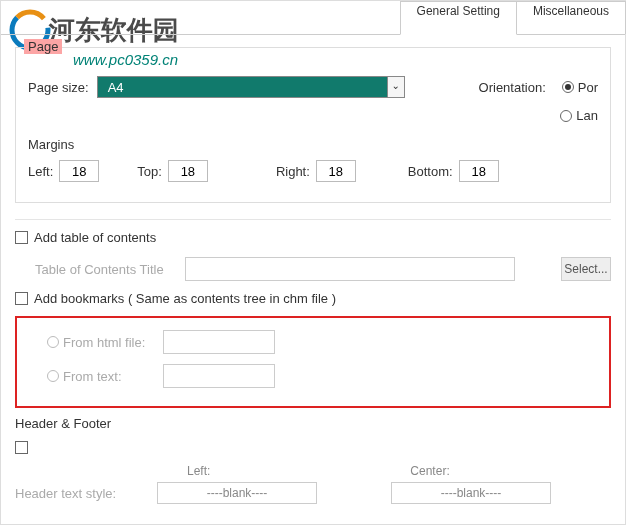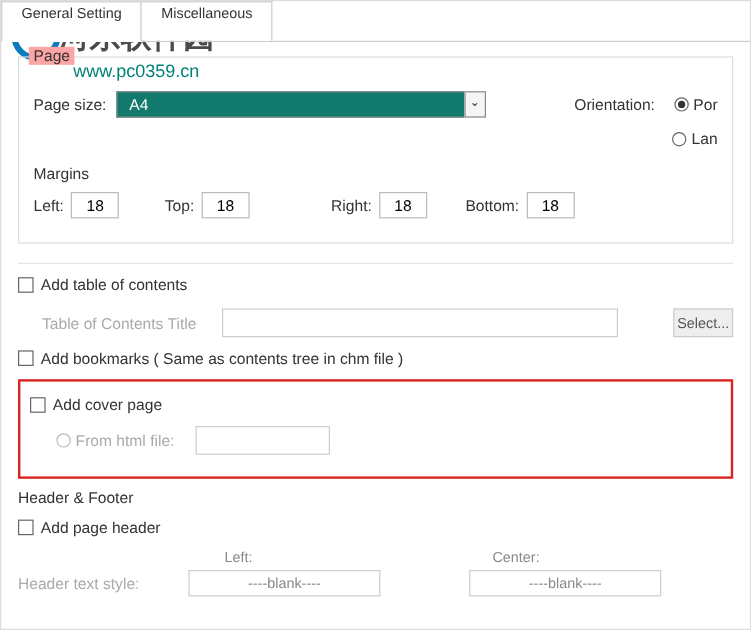--- a/index.html
+++ b/index.html
@@ -1,22 +1,22 @@
 <!DOCTYPE html>
 <html><head>
 <meta charset="utf-8">
 <style>
 * { box-sizing: border-box; margin: 0; padding: 0; }
 body { font-family: "Segoe UI", Tahoma, sans-serif; font-size: 13px; color: #333; background: #fff; width: 626px; height: 525px; overflow: hidden; position: relative; }
 .container { padding: 0; border: 1px solid #ddd; width: 626px; height: 525px; position: relative; }
 .watermark { position: absolute; top: 8px; left: 8px; z-index: 1; }
 .watermark .logo { width: 42px; height: 42px; display: inline-block; vertical-align: middle; }
 .watermark .cn-text { font-size: 26px; font-weight: bold; color: #4a4a4a; vertical-align: middle; margin-left: -6px; }
-.watermark .url { position: absolute; top: 42px; left: 52px; color: #008276; font-size: 15px; font-weight: 500; }
-.tabs { display: flex; border-bottom: 1px solid #ccc; height: 34px; position: relative; z-index: 2; }
+.watermark .url { position: absolute; top: 42px; left: 64px; color: #008276; font-size: 15px; font-weight: 500; font-style: italic; }
+.tabs { display: flex; border-bottom: 1px solid #ccc; height: 34px; position: relative; z-index: 2; justify-content: flex-end; }
 .tab { padding: 2px 16px; font-size: 12px; border: 1px solid #ccc; border-bottom: none; background: #fff; margin-right: -1px; cursor: pointer; }
 .tab.active { background: #fff; border-bottom: 1px solid #fff; margin-bottom: -1px; }
 .content { padding: 8px 14px; position: relative; z-index: 2; }
 .groupbox { border: 1px solid #ddd; margin-top: 4px; position: relative; padding: 18px 12px 12px; }
 .groupbox-title { position: absolute; top: -9px; left: 8px; background: #fca5a5; padding: 0 4px; font-size: 13px; color: #333; }
 .row { display: flex; align-items: center; margin: 10px 0; }
 .label { font-size: 13px; margin-right: 8px; }
 .dropdown { display: flex; align-items: center; height: 22px; }
 .dropdown-value { background: #117a6c; color: #fff; padding: 0 10px; height: 22px; line-height: 22px; width: 290px; border: 1px solid #888; border-right: none; font-size: 13px; }
 .dropdown-btn { width: 18px; height: 22px; border: 1px solid #888; background: #f5f5f5; text-align: center; line-height: 18px; font-size: 10px; cursor: pointer; }
@@ -102,21 +102,21 @@
             <input class="num-input" value="18" style="">
           </div>
         <div class="margin-item" style="margin-left:18px;">
             <span>Top:</span>
             <input class="num-input" value="18" style="">
           </div>
         <div class="margin-item" style="margin-left:48px;">
             <span>Right:</span>
             <input class="num-input" value="18" style="">
           </div>
-        <div class="margin-item" style="margin-left:12px;">
+        <div class="margin-item" style="margin-left:32px;">
             <span>Bottom:</span>
             <input class="num-input" value="18" style="">
           </div>
       </div>
     </div>
 
     <hr class="hr">
 
     <div class="check-row">
       <span class="checkbox"></span>
@@ -127,38 +127,38 @@
       <input class="toc-input" style="">
       <button class="select-btn">Select...</button>
     </div>
 
     <div class="check-row">
       <span class="checkbox"></span>
       <span>Add  bookmarks ( Same as contents tree in chm file )</span>
     </div>
 
     <div class="redbox">
-      <div class="check-row">
-        <span class="checkbox"></span>
-        <span>Add cover page</span>
-      </div>
       <div class="cover-options">
         <div class="cover-row">
           <span class="radio"></span>
           <span class="lbl">From html file:</span>
+          <input class="cover-input" style="">
+        </div>
+        <div class="cover-row">
+          <span class="radio"></span>
+          <span class="lbl">From  text:</span>
           <input class="cover-input" style="">
         </div>
       </div>
     </div>
 
     <div class="hf-section">
       <div class="hf-title">Header &amp; Footer</div>
       <div class="check-row">
         <span class="checkbox"></span>
-        <span>Add page header</span>
       </div>
       <div class="col-headers">
         <span>Left:</span>
         <span>Center:</span>
       </div>
       <div class="hf-row">
         <span class="hf-label">Header text style:</span>
         <div class="blank-input">----blank----</div>
         <div style="width:50px;"></div>
         <div class="blank-input">----blank----</div>

